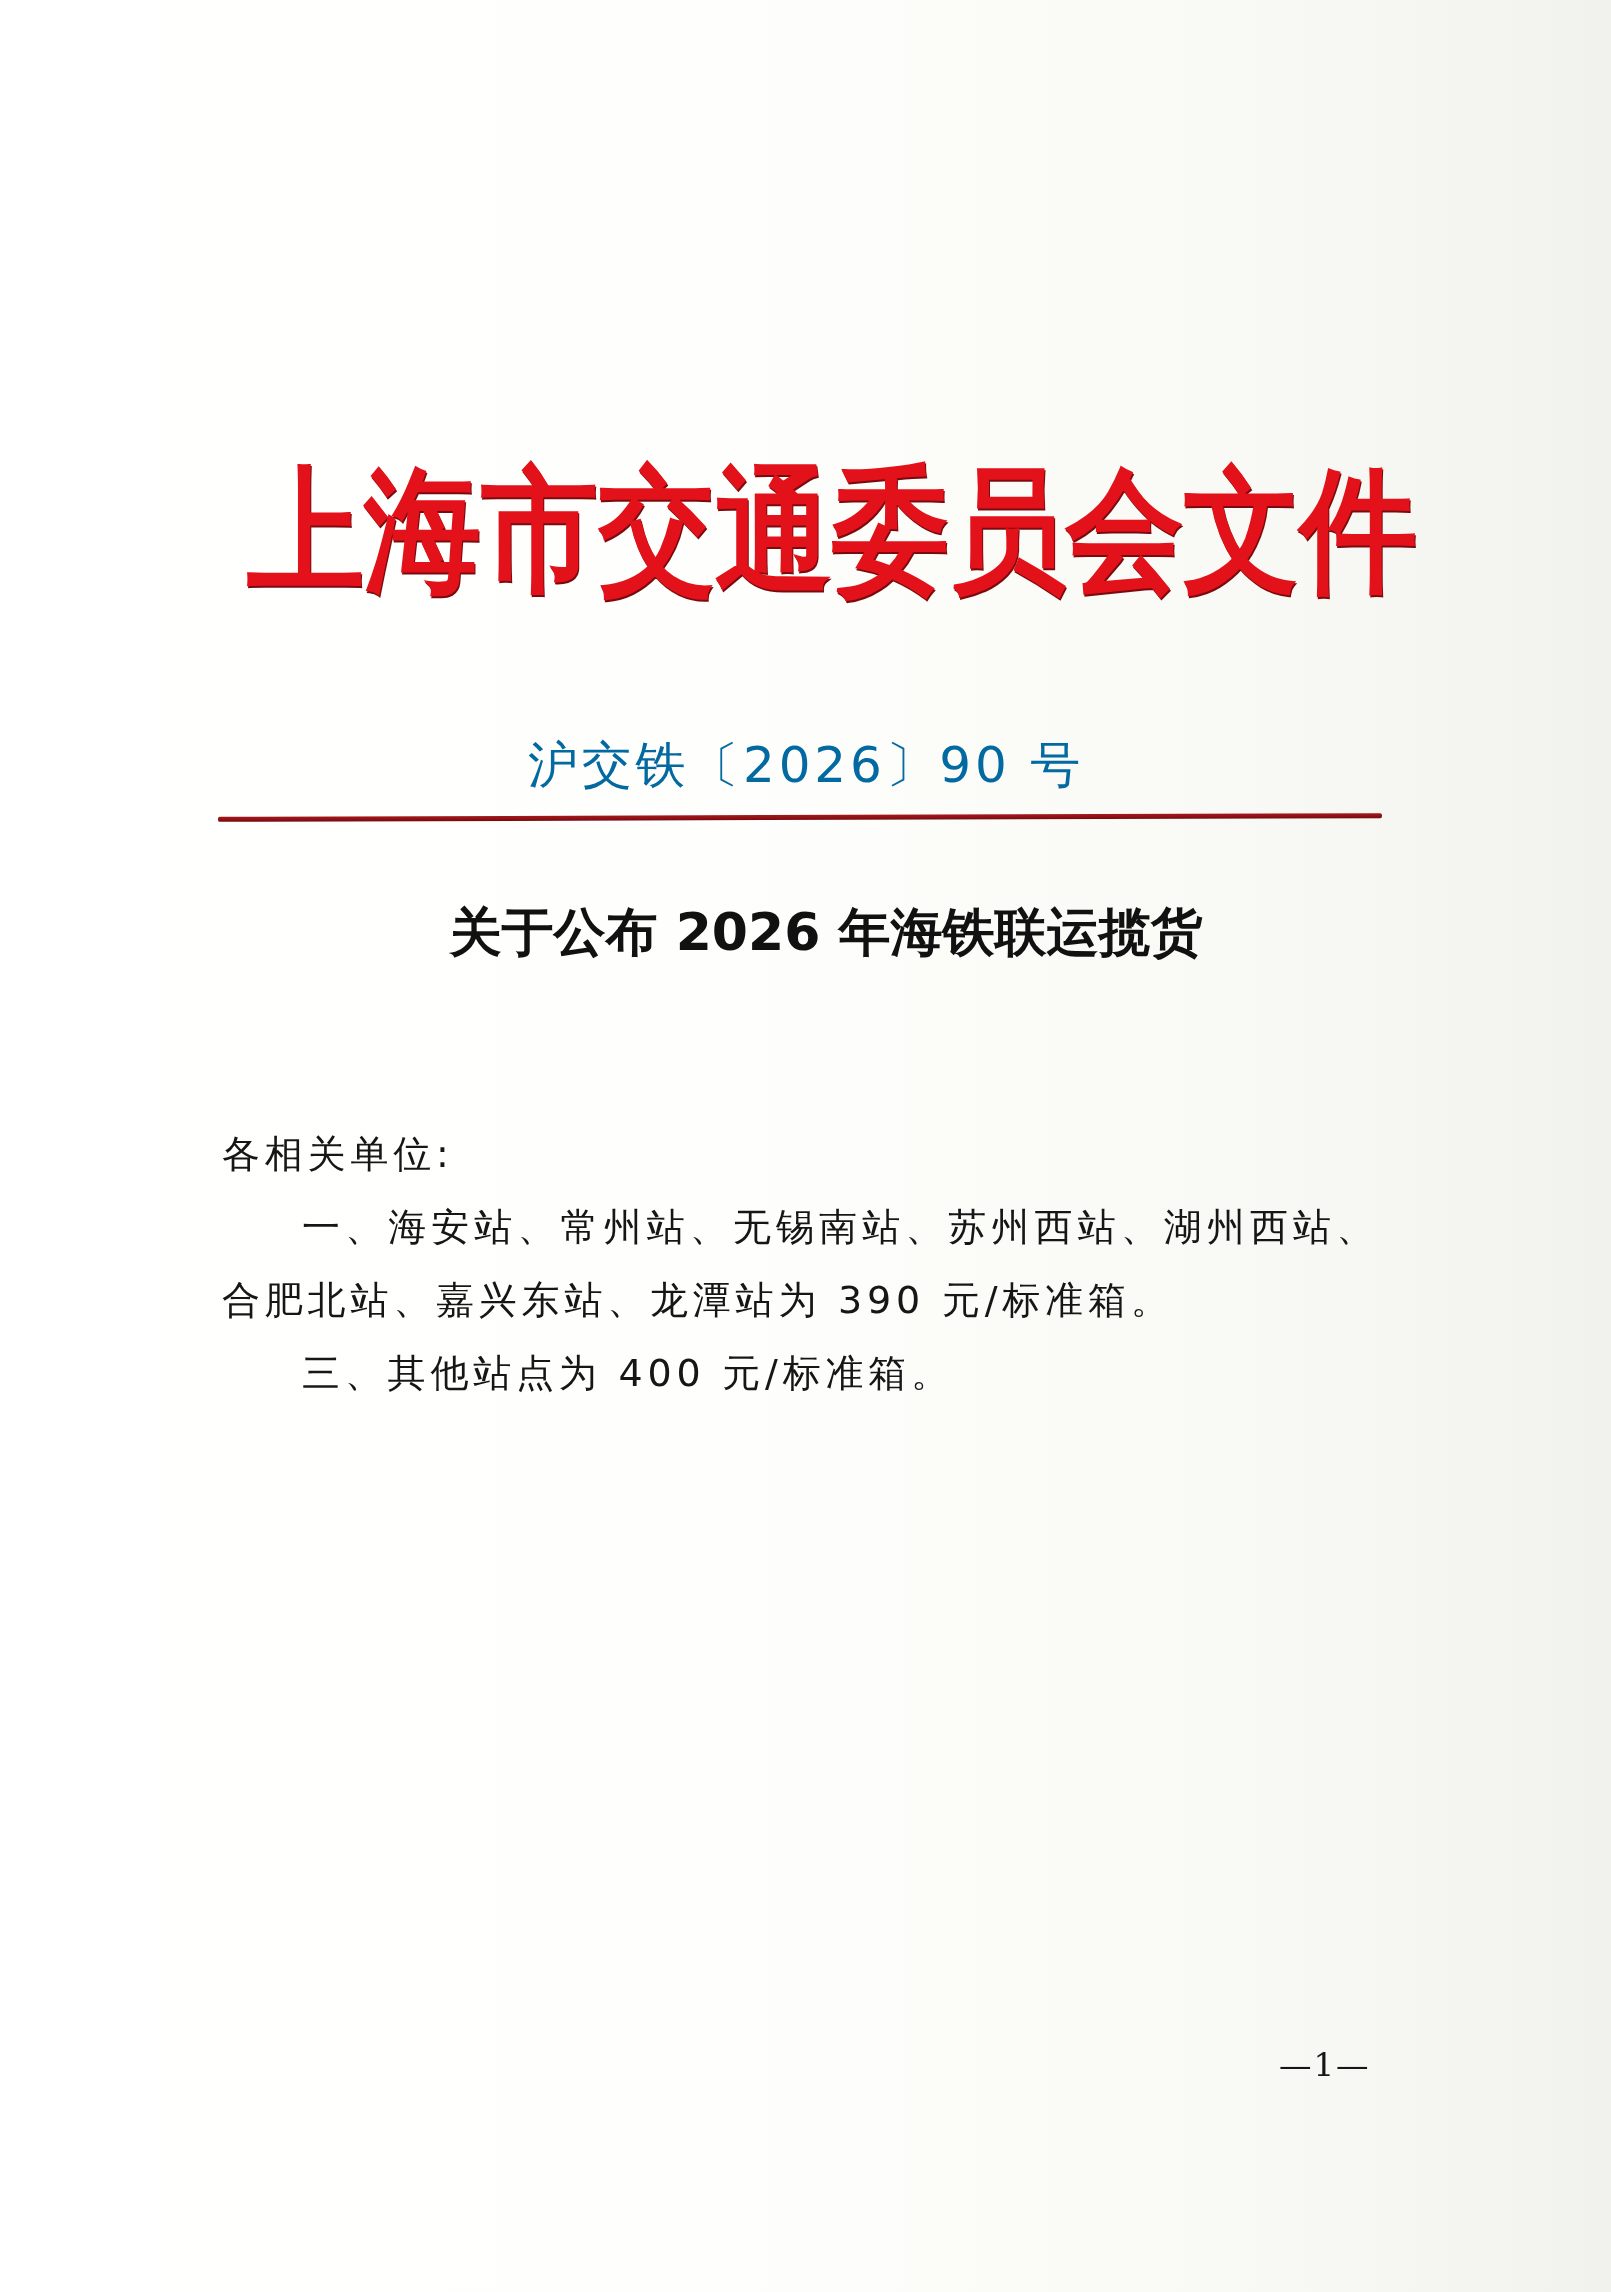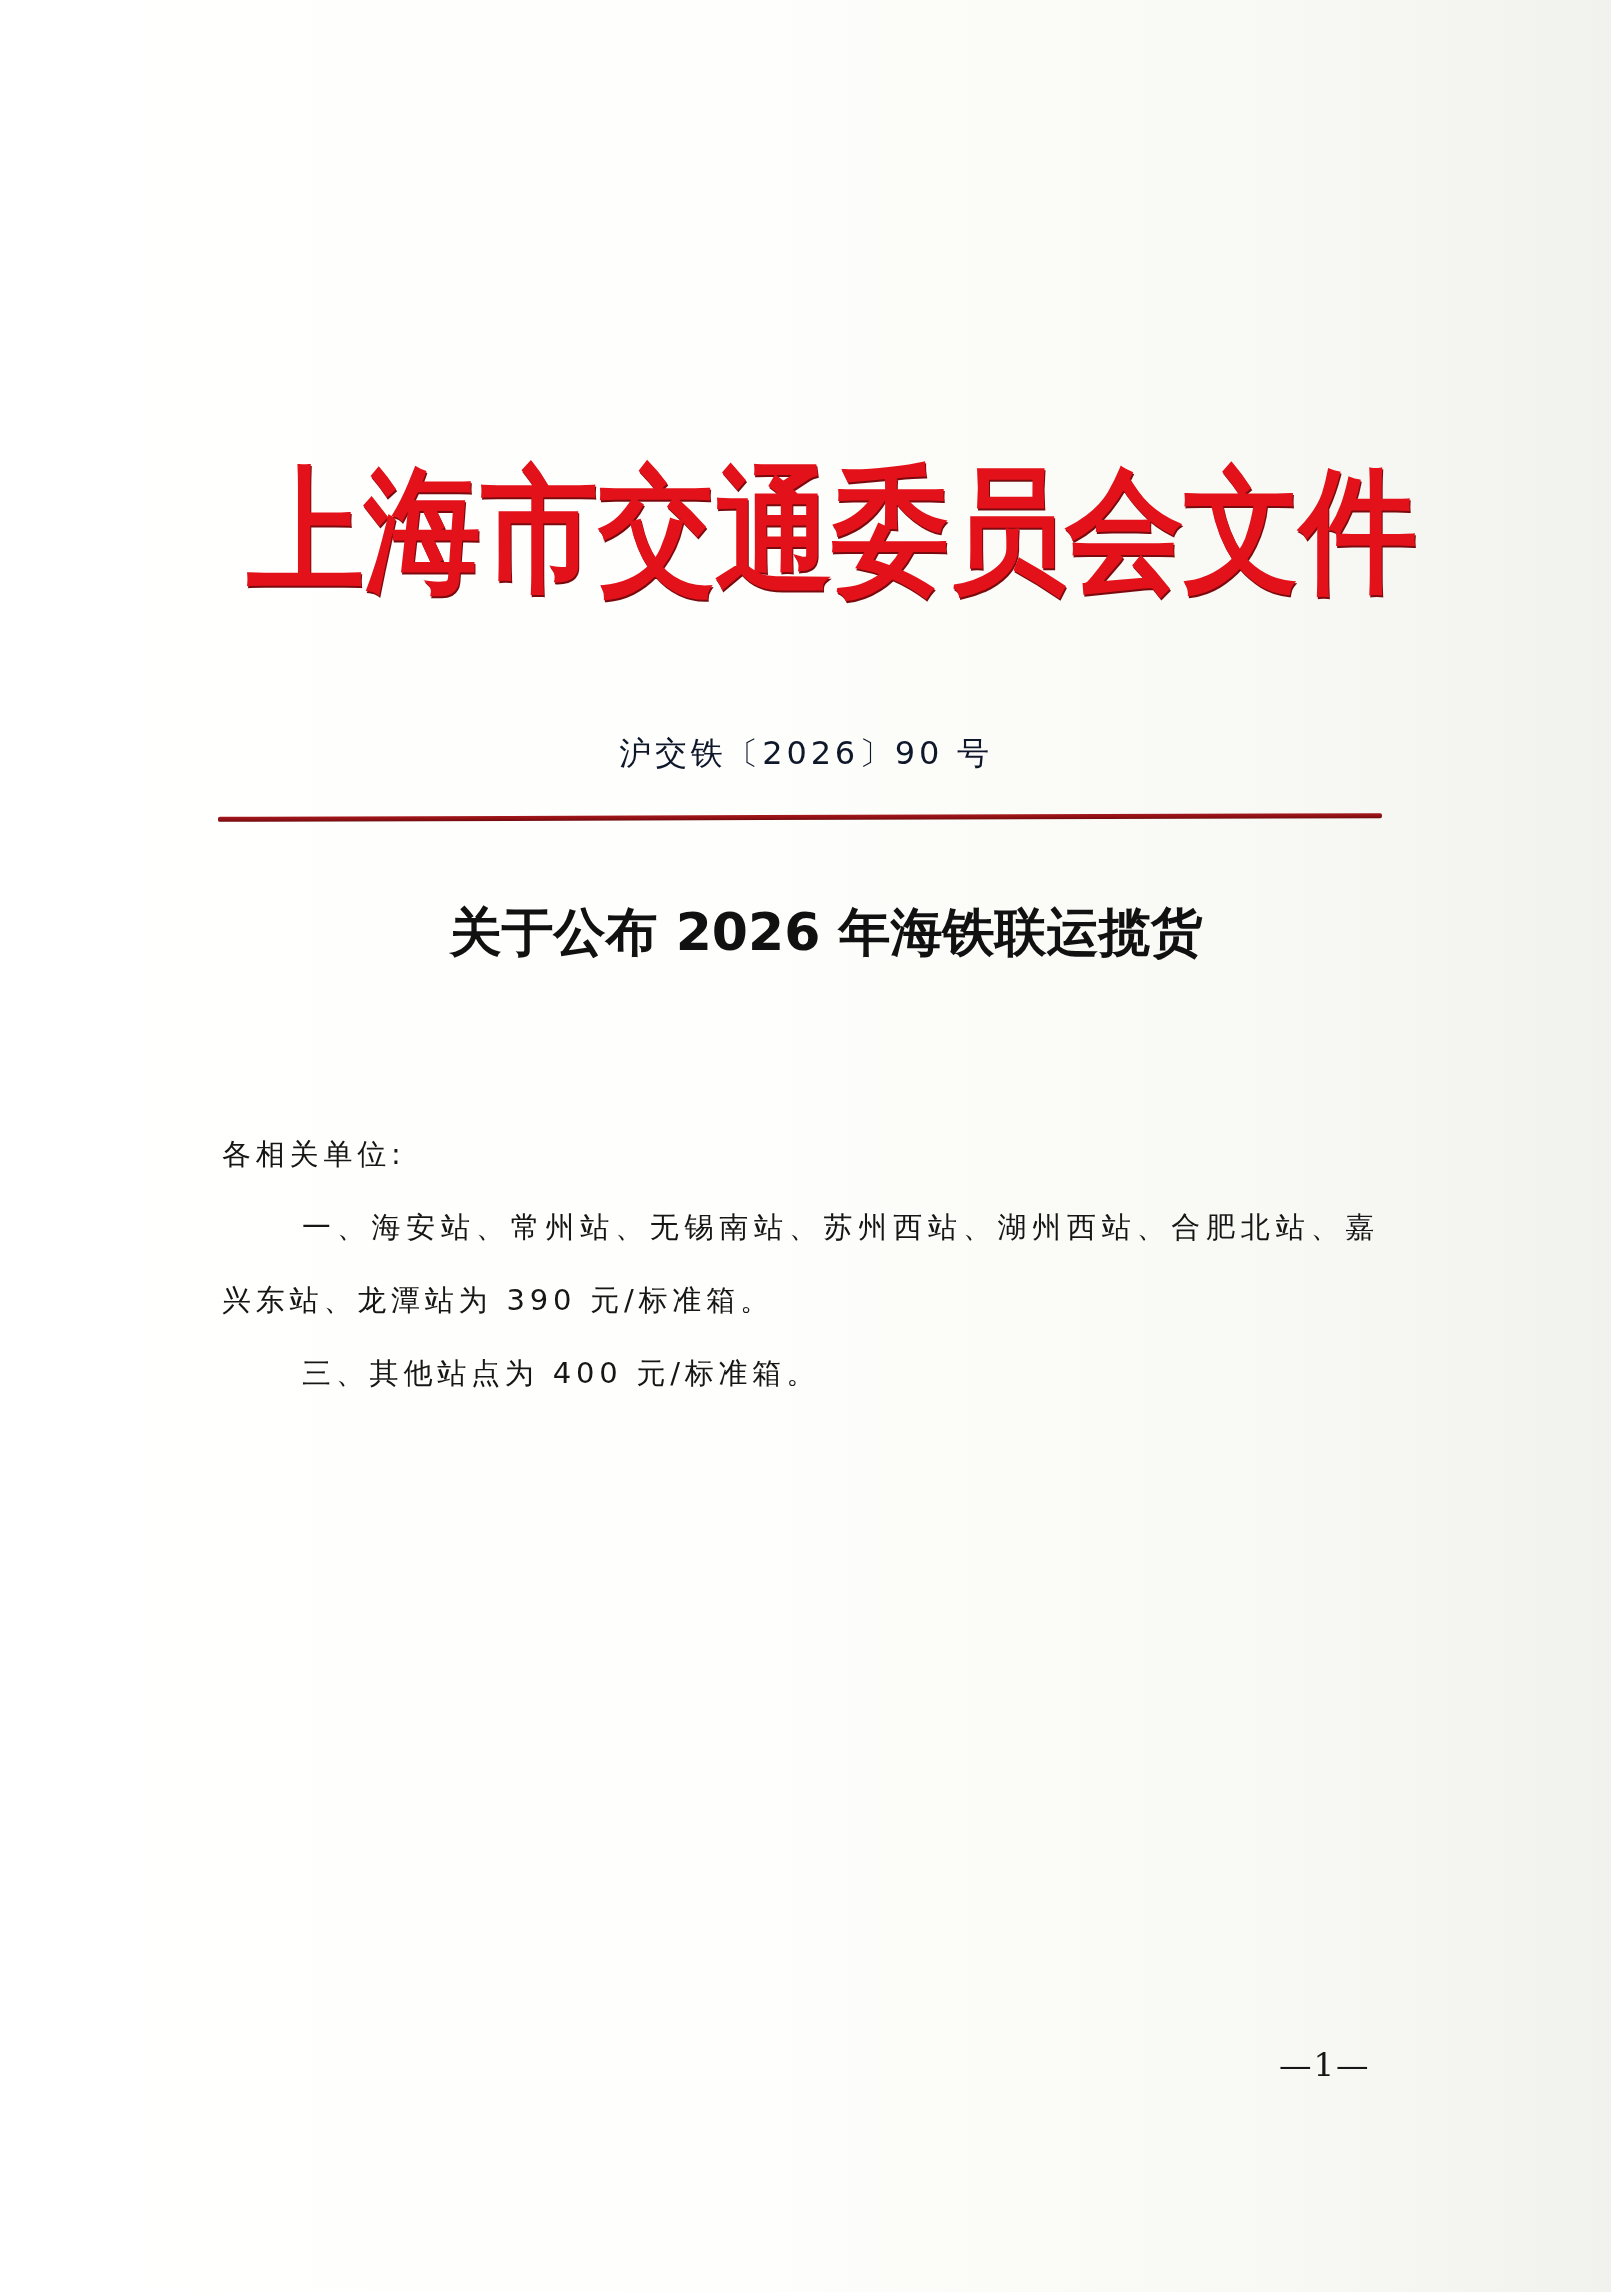--- a/index.html
+++ b/index.html
@@ -41,23 +41,23 @@
     .masthead span {
       display: inline-block;
       transform: scaleY(1.15);
     }
     .doc-number {
       position: absolute;
       left: 0;
       width: 1612px;
       top: 732px;
       text-align: center;
-      font-size: 32px;
+      font-size: 50px;
       letter-spacing: 3.8px;
-      color: #0f172a;
+      color: #0369a1;
       font-family: "DejaVu Sans", "Liberation Sans", sans-serif;
     }
     .red-rule {
       position: absolute;
       left: 218px;
       top: 815px;
       width: 1164px;
       height: 4.8px;
       background: linear-gradient(180deg, #a5181c 0%, #8e1014 60%, #6f0b0e 100%);
       transform: rotate(-0.18deg);
@@ -78,21 +78,21 @@
     .title .line {
       display: block;
       margin-left: 40px;
     }
     .body {
       position: absolute;
       left: 222px;
       top: 1118px;
       width: 1157px;
       font-family: "DejaVu Sans", "Liberation Sans", sans-serif;
-      font-size: 29px;
+      font-size: 38px;
       line-height: 73px;
       color: #161616;
       letter-spacing: 4.8px;
     }
     .body p {
       margin: 0;
       text-align: justify;
       text-align-last: left;
     }
     .body .indent {

